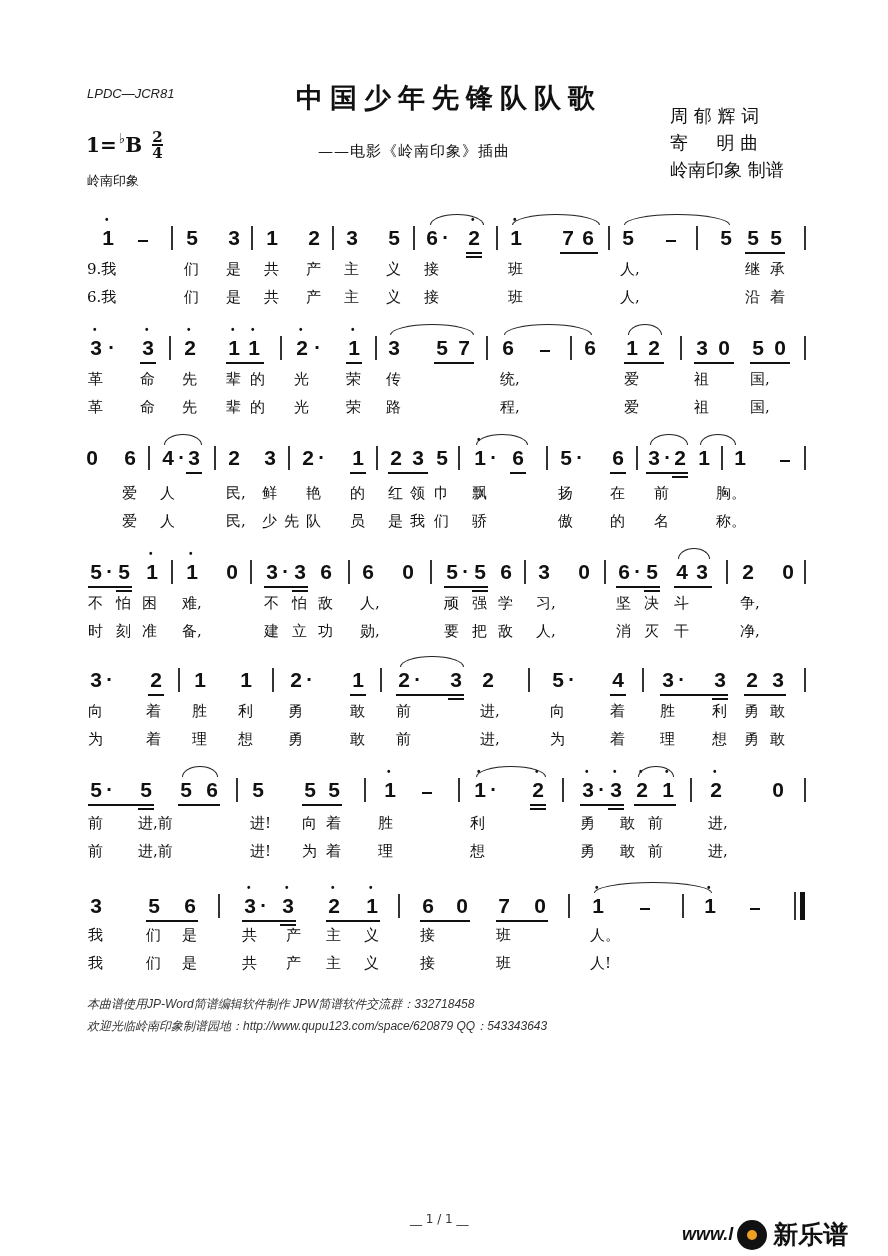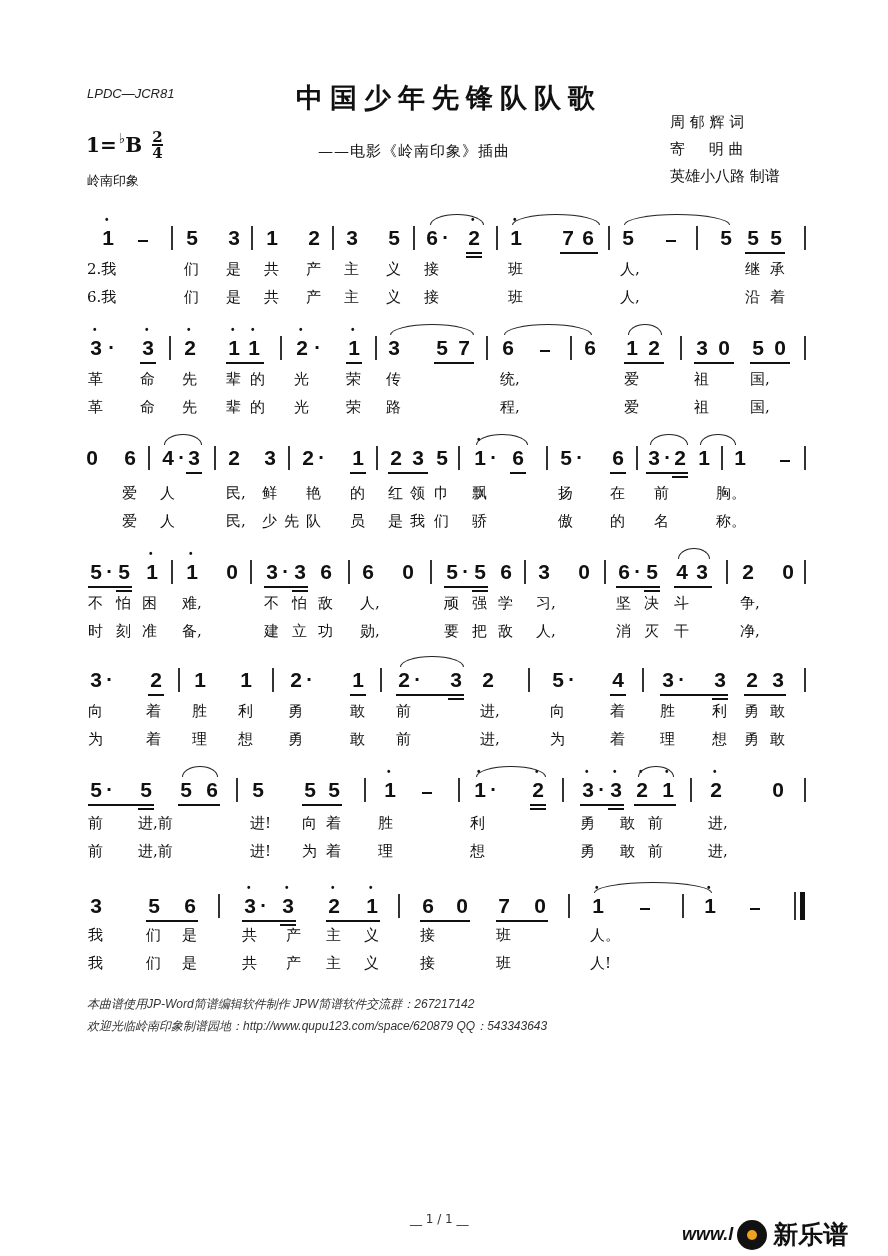--- a/index.html
+++ b/index.html
@@ -6,21 +6,21 @@
   body { width:888px; height:1256px; position:relative; overflow:hidden; color:#111; font-family:"DejaVu Sans", sans-serif; }
   .abs { position:absolute; }
   .code { left:87px; top:86px; font-family:"Liberation Sans", sans-serif; font-style:italic; font-size:13px; color:#222; }
   .title { left:296px; top:80px; font-family:"DejaVu Serif", serif; font-weight:bold; font-size:27px; letter-spacing:7px; }
   .subtitle { left:318px; top:142px; font-family:"DejaVu Serif", serif; font-size:15px; letter-spacing:1px; }
   .key { left:86px; top:130px; font-family:"DejaVu Serif", serif; font-weight:bold; font-size:20px; display:flex; align-items:center; }
   .key .flat { font-size:14px; position:relative; top:-7px; margin-left:2px; font-weight:normal; }
   .key .frac { display:inline-flex; flex-direction:column; align-items:center; margin-left:10px; font-size:15px; line-height:14px; }
   .key .frac span:first-child { border-bottom:2px solid #111; }
   .tempo { left:87px; top:172px; font-size:13px; }
-  .credits { left:670px; top:109px; font-family:"DejaVu Serif", serif; font-size:15px; line-height:27px; }
+  .credits { left:670px; top:102px; font-family:"DejaVu Serif", serif; font-size:18px; line-height:27px; }
   .credits div { letter-spacing:0; }
   .row { position:absolute; left:80px; width:740px; }
   .notes { position:absolute; left:0; top:0; height:36px; width:740px; }
   .n { position:absolute; font-family:"Liberation Sans", sans-serif; font-weight:bold; font-size:21px; top:8px; width:16px; text-align:center; }
   .n.hi::before { content:"•"; position:absolute; left:5px; top:-12px; font-size:10px; }
   .dot { position:absolute; font-weight:bold; font-size:16px; top:10px; }
   .dash { position:absolute; top:22px; width:10px; height:2px; background:#111; }
   .bar { position:absolute; top:8px; width:2px; height:24px; background:#333; }
   .bar.final { width:5px; background:#111; }
   .ul { position:absolute; height:1.5px; background:#111; top:34px; }
@@ -47,21 +47,21 @@
   <span>B</span>
   <span class="frac">
     <span>2</span>
     <span>4</span>
   </span>
 </div>
 <div class="abs tempo">岭南印象</div>
 <div class="abs credits">
   <div>周 郁 辉 词</div>
   <div style="white-space:pre">寄     明 曲</div>
-  <div>英雄小八路 制谱</div>
+  <div>岭南印象 制谱</div>
 </div>
 
 <div class="row" style="top:218px">
   <div class="notes">
     <span class="n hi" style="left:20px">1</span>
       <span class="dash" style="left:58px"></span>
     <span class="bar" style="left:91px"></span>
     <span class="n" style="left:104px">5</span>
       <span class="n" style="left:146px">3</span>
     <span class="bar" style="left:171px"></span>
@@ -87,21 +87,21 @@
     <span class="n" style="left:540px">5</span>
       <span class="dash" style="left:586px"></span>
     <span class="slur" style="left:544px;width:104px"></span>
     <span class="bar" style="left:616px"></span>
     <span class="n" style="left:638px">5</span>
     <span class="n" style="left:665px">5</span>
       <span class="n" style="left:688px">5</span>
     <span class="ul" style="left:665px;width:40px"></span>
     <span class="bar" style="left:724px"></span>
   </div>
-  <span class="lyr" style="left:7px;top:42px">2.我</span>
+  <span class="lyr" style="left:7px;top:42px">9.我</span>
   <span class="lyr" style="left:104px;top:42px">们</span>
   <span class="lyr" style="left:146px;top:42px">是</span>
   <span class="lyr" style="left:184px;top:42px">共</span>
   <span class="lyr" style="left:226px;top:42px">产</span>
   <span class="lyr" style="left:264px;top:42px">主</span>
   <span class="lyr" style="left:306px;top:42px">义</span>
   <span class="lyr" style="left:344px;top:42px">接</span>
   <span class="lyr" style="left:428px;top:42px">班</span>
   <span class="lyr" style="left:540px;top:42px">人,</span>
   <span class="lyr" style="left:665px;top:42px">继</span>
@@ -526,20 +526,20 @@
   <span class="lyr" style="left:102px;top:68px">是</span>
   <span class="lyr" style="left:162px;top:68px">共</span>
   <span class="lyr" style="left:206px;top:68px">产</span>
   <span class="lyr" style="left:246px;top:68px">主</span>
   <span class="lyr" style="left:284px;top:68px">义</span>
   <span class="lyr" style="left:340px;top:68px">接</span>
   <span class="lyr" style="left:416px;top:68px">班</span>
   <span class="lyr" style="left:510px;top:68px">人!</span>
 </div>
 
-<div class="abs footer" style="top:996px">本曲谱使用JP-Word简谱编辑软件制作       JPW简谱软件交流群：267217142</div>
+<div class="abs footer" style="top:996px">本曲谱使用JP-Word简谱编辑软件制作       JPW简谱软件交流群：332718458</div>
 <div class="abs footer" style="top:1018px">欢迎光临岭南印象制谱园地：http://www.qupu123.com/space/620879        QQ：543343643</div>
 <div class="abs pageno">__ 1 / 1 __</div>
 <div class="abs wm">
   <span class="url">www.l</span>
   <span class="disc"></span>
   <span class="brand">新乐谱</span>
 </div>
 
 </body></html>

